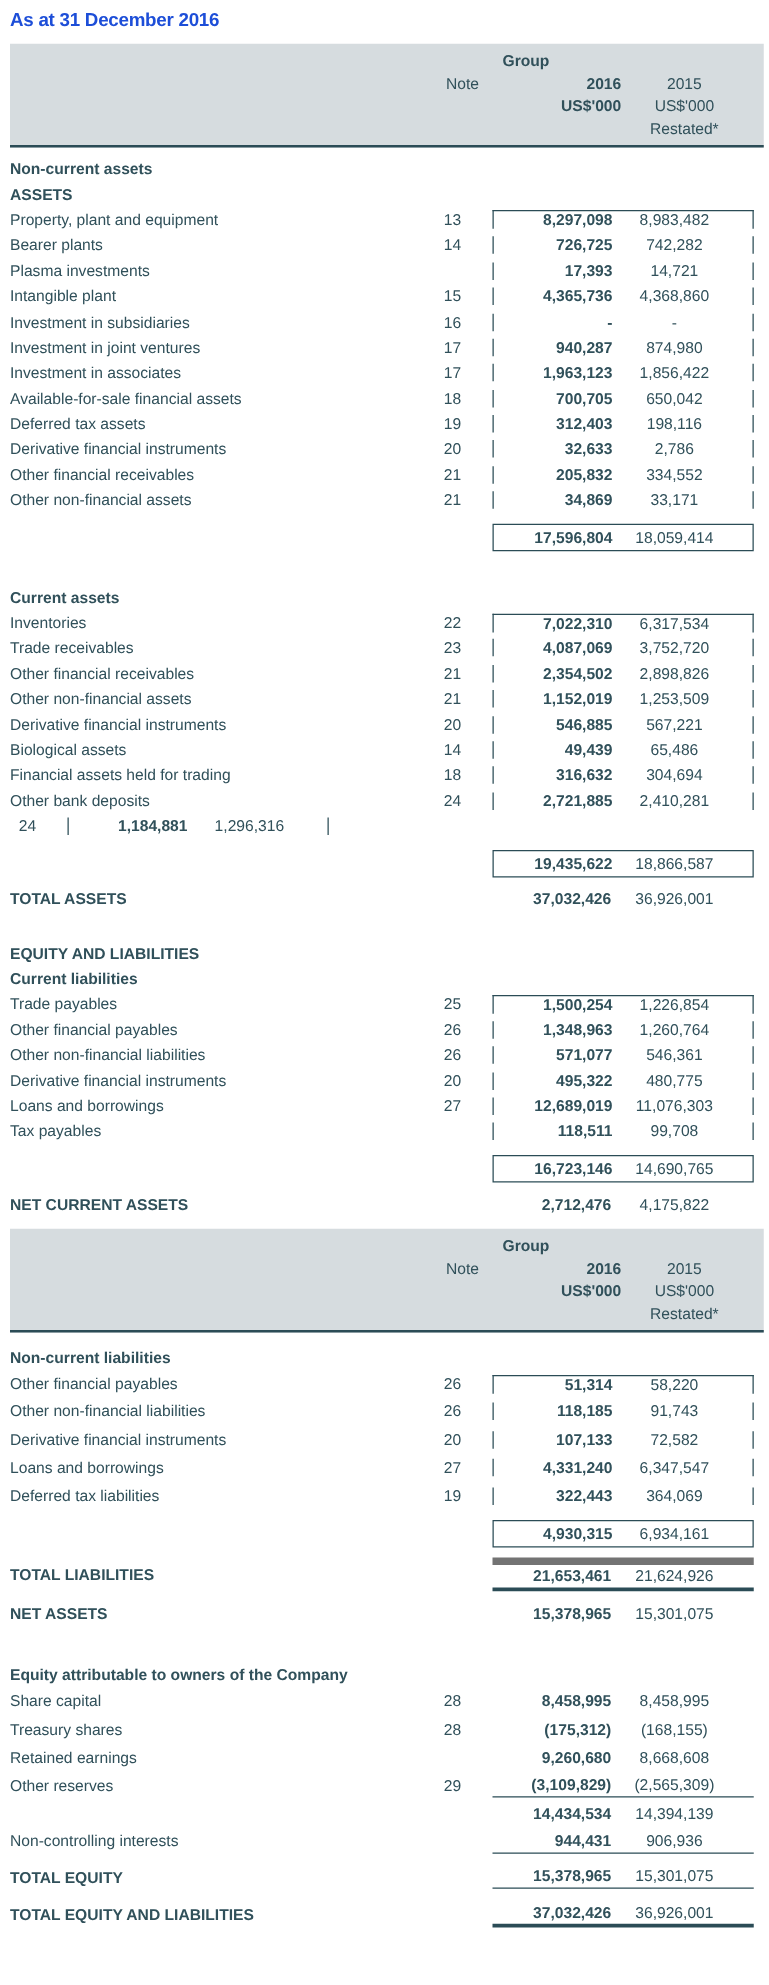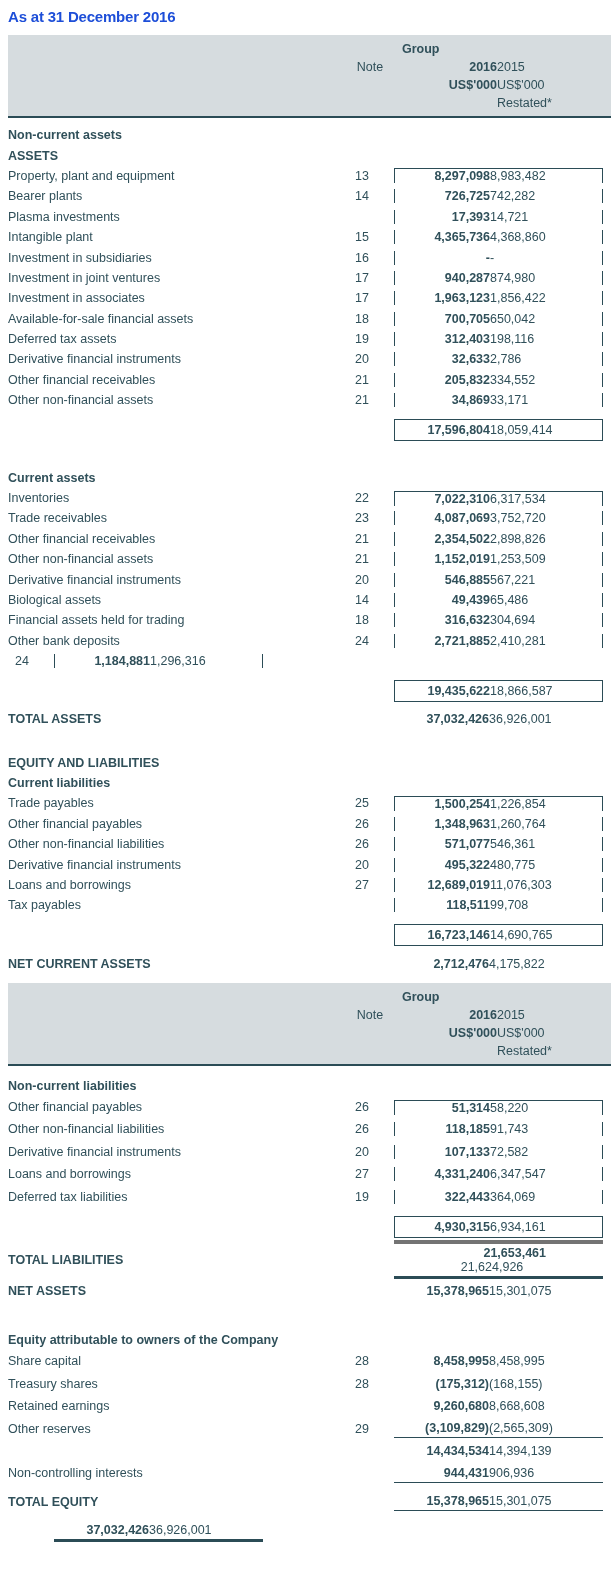--- a/index.html
+++ b/index.html
@@ -13,37 +13,37 @@
   .colheader{margin:0 4px 0 8px;background:#d6dcdf;border-bottom:2px solid #2b4c56;padding:5px 0 4px;}
   .ch-row{display:flex;align-items:center;height:18px;font-size:12.5px;}
 
   
   .row{display:flex;align-items:center;height:20.4px;font-size:12.5px;}
   .lbl{width:340px;padding-left:8px;box-sizing:border-box;white-space:nowrap;}
   .note{width:44px;text-align:center;}
   .sp{width:10px;}
   .vals{width:209px;display:flex;align-items:center;box-sizing:border-box;}
   .v2016{width:95px;text-align:right;font-weight:700;white-space:nowrap;}
-  .v2015{flex:1;text-align:left;padding-right:13px;white-space:nowrap;}
+  .v2015{flex:1;text-align:center;padding-right:13px;white-space:nowrap;}
   .group-span{width:209px;font-weight:700;}
 
   .heading .lbl{font-weight:700;}
   .tall{height:22.4px;}
 
   
   .boxed{border-left:1px solid #2b4c56;border-right:1px solid #2b4c56;}
   .box-top .vals{border-top:1px solid #2b4c56;}
   .subtotal{height:27px;}
   .subtotal .vals{border:1px solid #2b4c56;padding:3px 0;margin-top:12px;}
 
   
   .total-row{height:26px;}
   .total-row .lbl{font-weight:700;}
   .total-row .vals, .lined .vals{padding:2px 0;}
-  .u-top .vals{border-top:4px solid #737373;flex-direction:column;}
+  .u-top .vals{border-top:6px solid #737373;}
   .u-bottom .vals{border-bottom:1px solid #2b4c56;}
   .u-thick .vals{border-bottom:3px solid #2b4c56;}
 </style>
 </head>
 <body>
 
 <div class="page">
   <div class="title">As at 31 December 2016</div>
   <div id="statement">
       <div class="gap" style="height: 10px;"></div>
@@ -566,20 +566,21 @@
     <span class="lbl">TOTAL EQUITY</span>
     <span class="note"></span>
     <span class="sp"></span>
     <span class="vals">
       <span class="v2016">15,378,965</span>
       <span class="v2015">15,301,075</span>
     </span>
   </div>
       <div class="gap" style="height: 4px;"></div>
       <div class="row total-row u-thick lined">
+    <span class="lbl">TOTAL EQUITY AND LIABILITIES</span>
     <span class="note"></span>
     <span class="sp"></span>
     <span class="vals">
       <span class="v2016">37,032,426</span>
       <span class="v2015">36,926,001</span>
     </span>
   </div>
     </div>
 </div>
 

